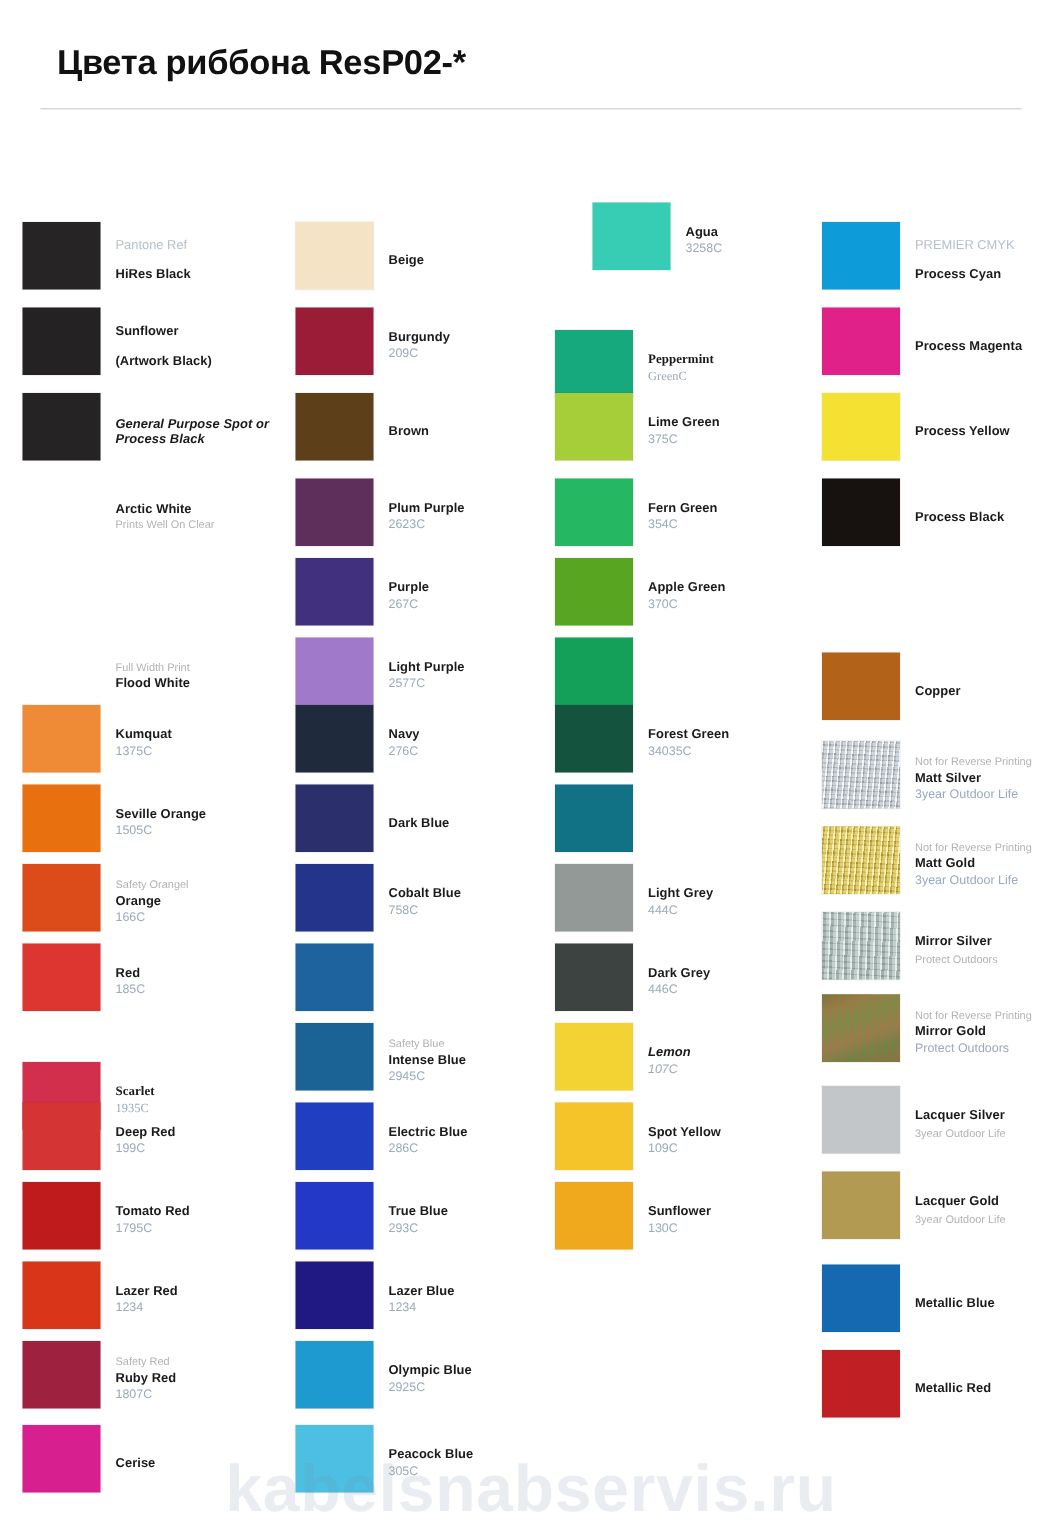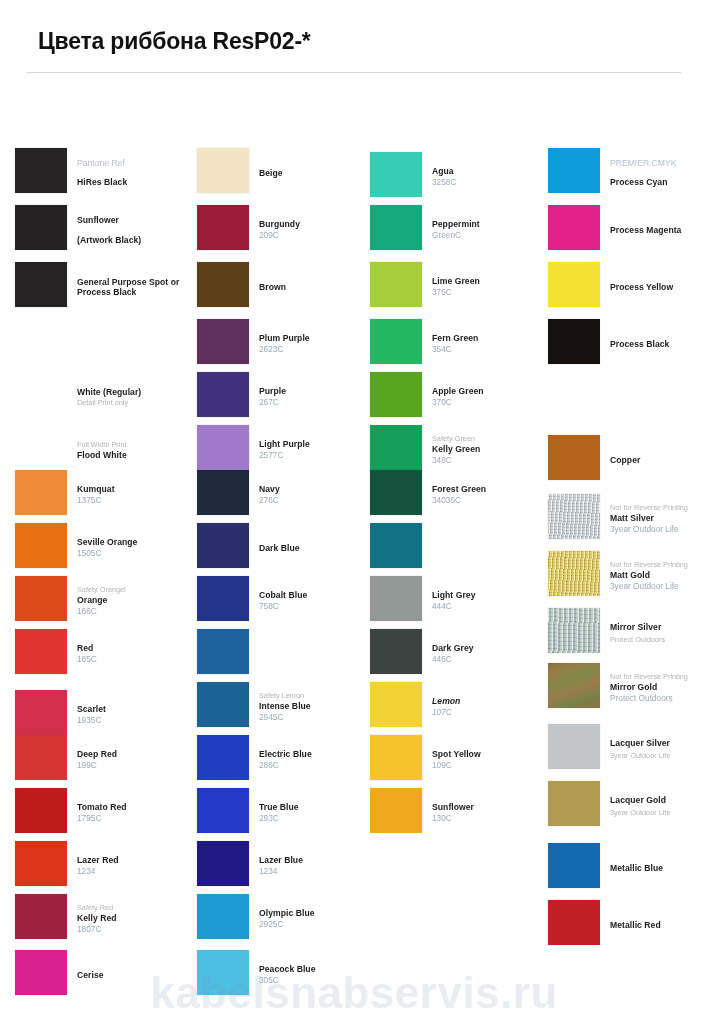--- a/index.html
+++ b/index.html
@@ -59,21 +59,21 @@
     justify-content:center;
   }
   .col4 .txt{ width:150px; }
   .nm{
     font-size:8.6px;
     font-weight:bold;
     color:#1b1b1b;
     line-height:11px;
     letter-spacing:0.05px;
   }
-  .nm.multi{ line-height:10.5px; }
+  .nm.multi{ line-height:10.5px;font-style:italic; }
   .sub{
     font-size:8.3px;
     color:#9aa9bb;
     line-height:11px;
     font-weight:normal;
   }
   .note{
     font-size:7.3px;
     color:#b3b3b3;
     line-height:10px;
@@ -149,27 +149,27 @@
         </div>
       </div>
       <div class="row" style="top: 262px;">
         <div class="sw" style="background: rgb(38, 35, 36);"></div>
         <div class="txt">
           <div class="nm multi">General Purpose Spot or Process Black</div>
         </div>
       </div>
       <div class="row" style="top: 319px;">
         <div class="sw none"></div>
+        <div class="txt">
+          <div class="nm">Arctic White</div>
+          <div class="note">Prints Well On Clear</div>
+        </div>
       </div>
       <div class="row" style="top: 372px;">
         <div class="sw none"></div>
-        <div class="txt">
-          <div class="nm">White (Regular)</div>
-          <div class="note">Detail Print only</div>
-        </div>
       </div>
       <div class="row" style="top: 425px;">
         <div class="sw none"></div>
         <div class="txt">
           <div class="note">Full Width Print</div>
           <div class="nm">Flood White</div>
         </div>
       </div>
       <div class="row" style="top: 470px;">
         <div class="sw" style="background: rgb(239, 139, 54);"></div>
@@ -193,21 +193,21 @@
           <div class="sub">166C</div>
         </div>
       </div>
       <div class="row" style="top: 629px;">
         <div class="sw" style="background: rgb(221, 54, 49);"></div>
         <div class="txt">
           <div class="nm">Red</div>
           <div class="sub">185C</div>
         </div>
       </div>
-      <div class="row" style="top: 690px;">
+      <div class="row" style="top: 708px; font-family: Liberation Serif, serif;">
         <div class="sw" style="background: rgb(210, 47, 76);"></div>
         <div class="txt">
           <div class="nm">Scarlet</div>
           <div class="sub">1935C</div>
         </div>
       </div>
       <div class="row" style="top: 735px;">
         <div class="sw" style="background: rgb(213, 52, 52);"></div>
         <div class="txt">
           <div class="nm">Deep Red</div>
@@ -225,21 +225,21 @@
         <div class="sw" style="background: rgb(217, 53, 24);"></div>
         <div class="txt">
           <div class="nm">Lazer Red</div>
           <div class="sub">1234</div>
         </div>
       </div>
       <div class="row" style="top: 894px;">
         <div class="sw" style="background: rgb(158, 33, 64);"></div>
         <div class="txt">
           <div class="note">Safety Red</div>
-          <div class="nm">Kelly Red</div>
+          <div class="nm">Ruby Red</div>
           <div class="sub">1807C</div>
         </div>
       </div>
       <div class="row" style="top: 950px;">
         <div class="sw" style="background: rgb(215, 31, 144);"></div>
         <div class="txt">
           <div class="nm">Cerise</div>
         </div>
       </div>
     </div>
@@ -303,21 +303,21 @@
           <div class="nm">Cobalt Blue</div>
           <div class="sub">758C</div>
         </div>
       </div>
       <div class="row" style="top: 629px;">
         <div class="sw" style="background: rgb(30, 99, 158);"></div>
       </div>
       <div class="row" style="top: 682px;">
         <div class="sw" style="background: rgb(26, 99, 148);"></div>
         <div class="txt">
-          <div class="note">Safety Lemon</div>
+          <div class="note">Safety Blue</div>
           <div class="nm">Intense Blue</div>
           <div class="sub">2945C</div>
         </div>
       </div>
       <div class="row" style="top: 735px;">
         <div class="sw" style="background: rgb(31, 63, 192);"></div>
         <div class="txt">
           <div class="nm">Electric Blue</div>
           <div class="sub">286C</div>
         </div>
@@ -345,28 +345,28 @@
       </div>
       <div class="row" style="top: 950px;">
         <div class="sw" style="background: rgb(76, 191, 226);"></div>
         <div class="txt">
           <div class="nm">Peacock Blue</div>
           <div class="sub">305C</div>
         </div>
       </div>
     </div>
     <div class="col col3" style="left: 370px;">
-      <div class="row" style="top: 152px;">
+      <div class="row" style="top: 135px; margin-left: 25px;">
         <div class="sw" style="background: rgb(54, 205, 180);"></div>
         <div class="txt">
           <div class="nm">Agua</div>
           <div class="sub">3258C</div>
         </div>
       </div>
-      <div class="row" style="top: 205px;">
+      <div class="row" style="top: 220px; font-family: Liberation Serif, serif;">
         <div class="sw" style="background: rgb(23, 169, 126);"></div>
         <div class="txt">
           <div class="nm">Peppermint</div>
           <div class="sub">GreenC</div>
         </div>
       </div>
       <div class="row" style="top: 262px;">
         <div class="sw" style="background: rgb(166, 206, 57);"></div>
         <div class="txt">
           <div class="nm">Lime Green</div>
@@ -382,25 +382,20 @@
       </div>
       <div class="row" style="top: 372px;">
         <div class="sw" style="background: rgb(87, 165, 32);"></div>
         <div class="txt">
           <div class="nm">Apple Green</div>
           <div class="sub">370C</div>
         </div>
       </div>
       <div class="row" style="top: 425px;">
         <div class="sw" style="background: rgb(21, 160, 90);"></div>
-        <div class="txt">
-          <div class="note">Safety Green</div>
-          <div class="nm">Kelly Green</div>
-          <div class="sub">348C</div>
-        </div>
       </div>
       <div class="row" style="top: 470px;">
         <div class="sw" style="background: rgb(20, 84, 63);"></div>
         <div class="txt">
           <div class="nm">Forest Green</div>
           <div class="sub">34035C</div>
         </div>
       </div>
       <div class="row" style="top: 523px;">
         <div class="sw" style="background: rgb(18, 114, 133);"></div>

